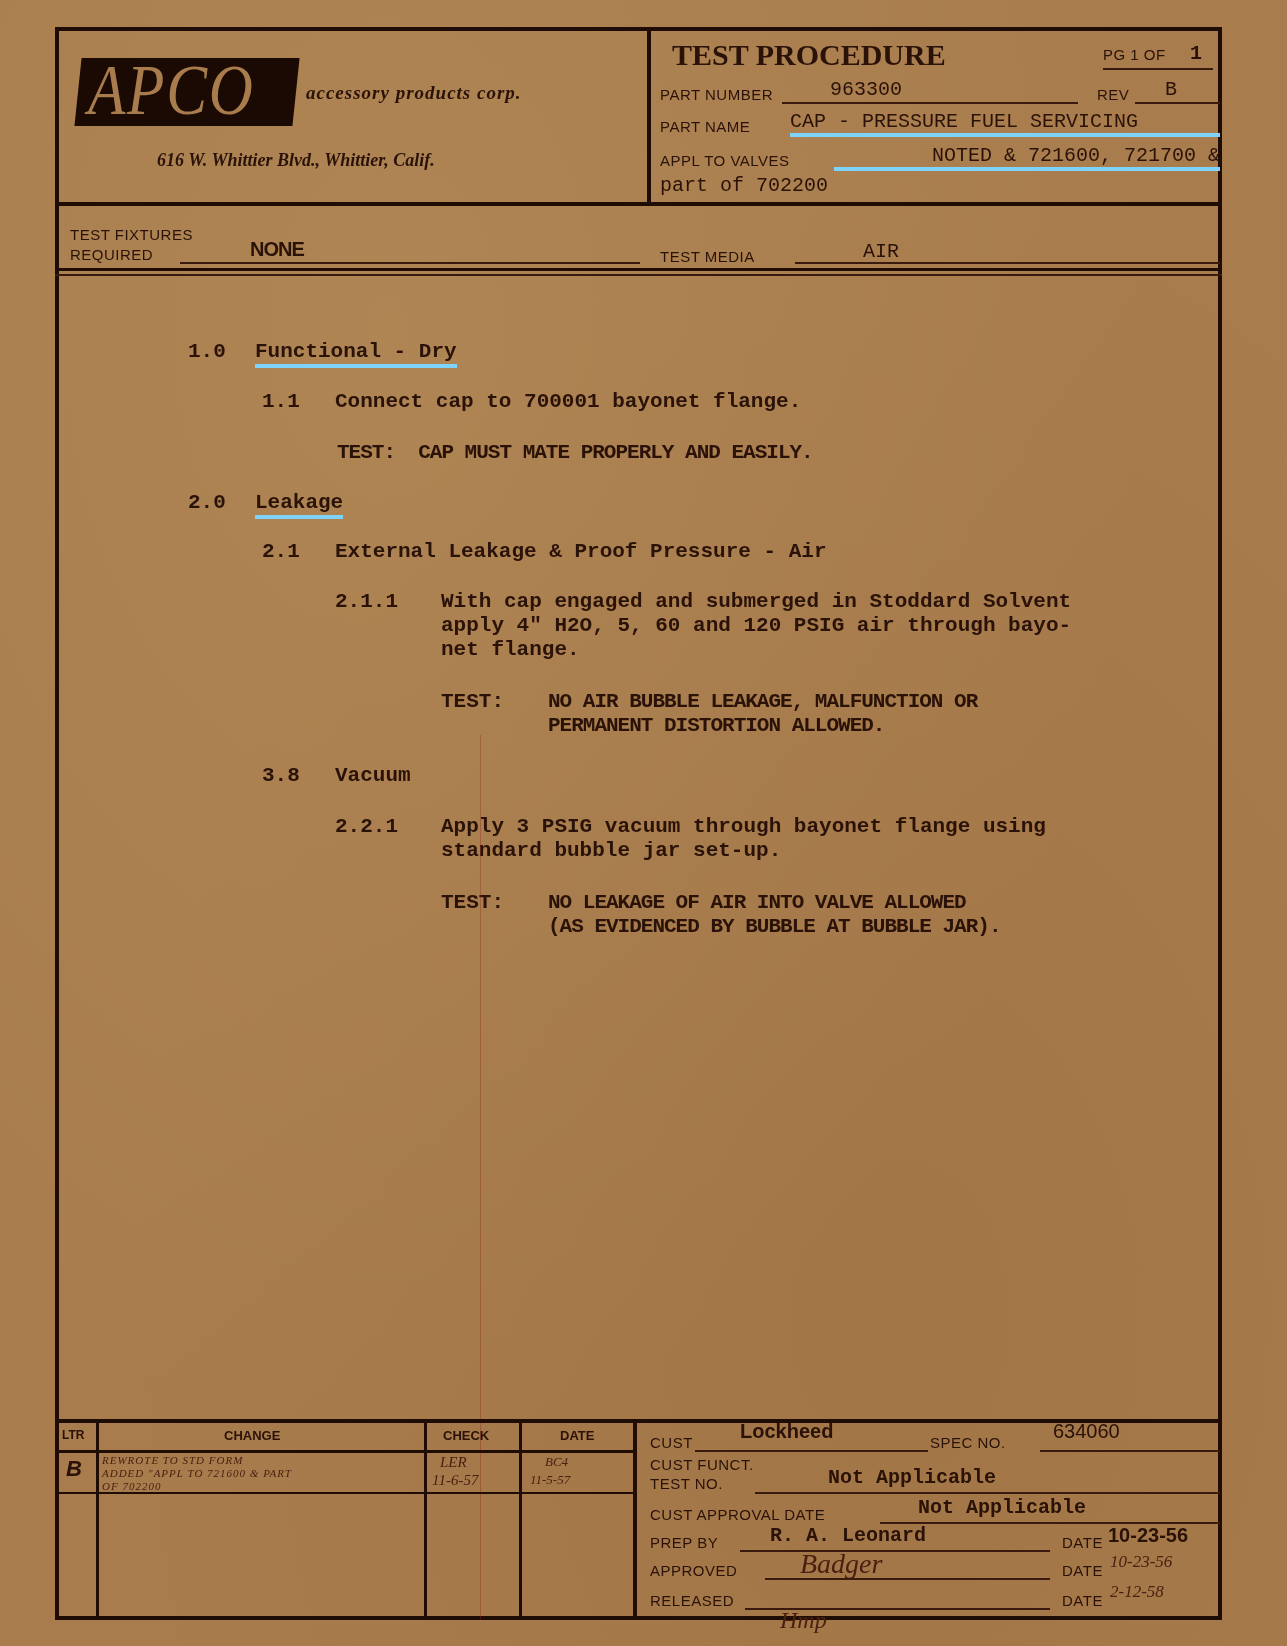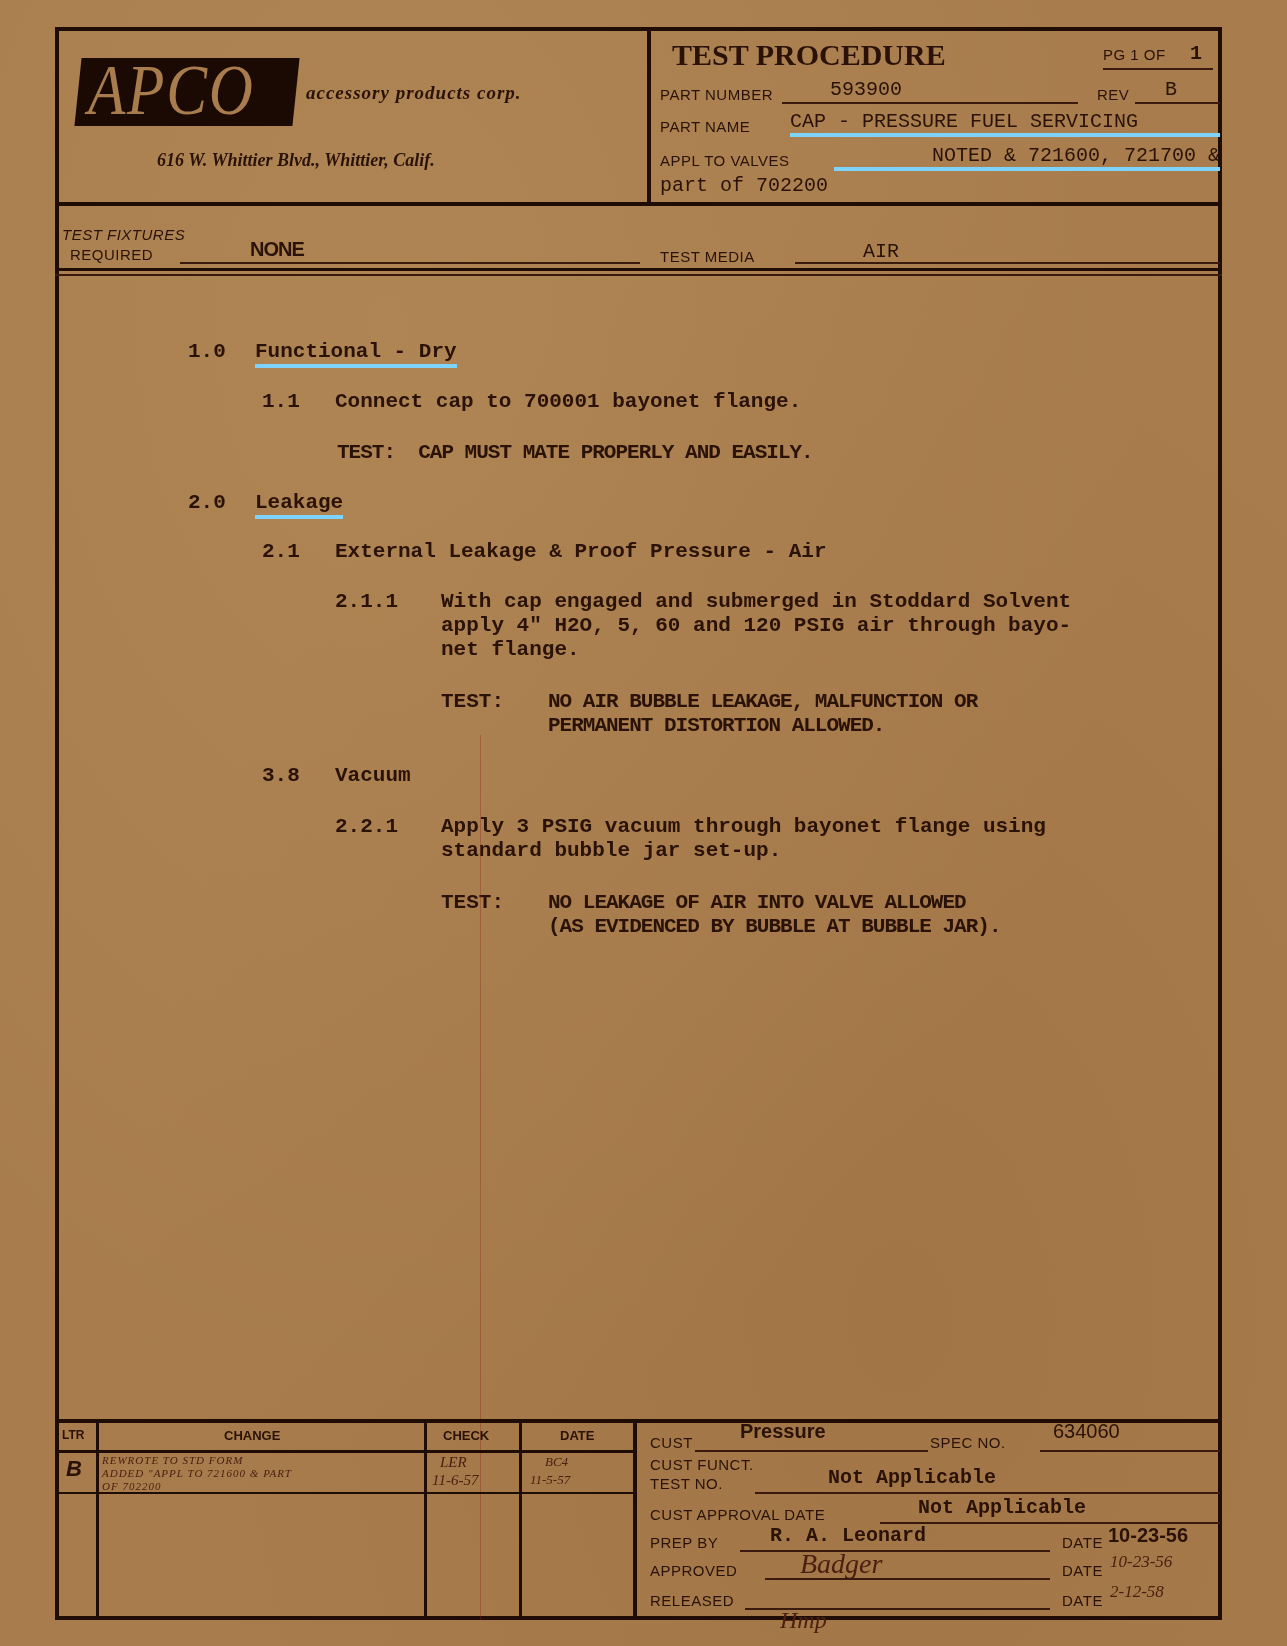--- a/index.html
+++ b/index.html
@@ -50,34 +50,34 @@
 <div class="logo-text">APCO</div>
 <div class="corp">accessory products corp.</div>
 <div class="addr">616 W. Whittier Blvd., Whittier, Calif.</div>
 
 <div class="abs serif" style="left:672px; top:38px; font-size:30px; font-weight:bold;">TEST PROCEDURE</div>
 <div class="abs label" style="left:1103px; top:46px;">PG 1 OF</div>
 <div class="abs val" style="left:1190px; top:42px; font-weight:bold;">1</div>
 <div class="hline thin" style="left:1103px; top:68px; width:110px; height:2px;"></div>
 
 <div class="abs label" style="left:660px; top:86px;">PART NUMBER</div>
-<div class="abs val" style="left:830px; top:78px;">593900</div>
+<div class="abs val" style="left:830px; top:78px;">963300</div>
 <div class="hline thin" style="left:782px; top:102px; width:296px; height:2px;"></div>
 <div class="abs label" style="left:1097px; top:86px;">REV</div>
 <div class="abs val" style="left:1165px; top:78px;">B</div>
 <div class="hline thin" style="left:1135px; top:102px; width:85px; height:2px;"></div>
 
 <div class="abs label" style="left:660px; top:118px;">PART NAME</div>
 <div class="abs val uline" style="left:790px; top:110px; width:430px;">CAP - PRESSURE FUEL SERVICING</div>
 
 <div class="abs label" style="left:660px; top:152px;">APPL TO VALVES</div>
 <div class="abs val uline" style="left:834px; top:144px; width:386px; text-align:right;">NOTED &amp; 721600, 721700 &amp;</div>
 <div class="abs val" style="left:660px; top:174px;">part of 702200</div>
 
-<div class="abs label" style="left:62px; top:226px;font-style:italic;">TEST FIXTURES</div>
+<div class="abs label" style="left:70px; top:226px;">TEST FIXTURES</div>
 <div class="abs label" style="left:70px; top:246px;">REQUIRED</div>
 <div class="abs" style="left:250px; top:238px; font-size:20px; font-weight:bold; letter-spacing:-1px;">NONE</div>
 <div class="hline thin" style="left:180px; top:262px; width:460px; height:2px;"></div>
 <div class="abs label" style="left:660px; top:248px;">TEST MEDIA</div>
 <div class="abs val" style="left:834px; top:240px;margin-left:29px;">AIR</div>
 <div class="hline thin" style="left:795px; top:262px; width:425px; height:2px;"></div>
 
 <div class="abs body-text" style="left:188px; top:340px;">1.0</div>
 <div class="abs body-text uline" style="left:255px; top:340px;">Functional - Dry</div>
 
@@ -129,21 +129,21 @@
 <div class="abs" style="left:66px; top:1456px; font-size:22px; font-weight:bold; font-style:italic;">B</div>
 <div class="abs hand small-hand" style="left:102px; top:1454px;">REWROTE TO STD FORM</div>
 <div class="abs hand small-hand" style="left:102px; top:1467px;">ADDED "APPL TO 721600 &amp; PART</div>
 <div class="abs hand small-hand" style="left:102px; top:1480px;">OF 702200</div>
 <div class="abs hand" style="left:440px; top:1454px; font-size:15px;">LER</div>
 <div class="abs hand" style="left:432px; top:1472px; font-size:15px;">11-6-57</div>
 <div class="abs hand" style="left:545px; top:1454px; font-size:13px;">BC4</div>
 <div class="abs hand" style="left:530px; top:1472px; font-size:13px;">11-5-57</div>
 
 <div class="abs label" style="left:650px; top:1434px;">CUST</div>
-<div class="abs" style="left:740px; top:1420px; font-size:20px; font-weight:bold;">Pressure</div>
+<div class="abs" style="left:740px; top:1420px; font-size:20px; font-weight:bold;">Lockheed</div>
 <div class="hline thin" style="left:695px; top:1450px; width:233px; height:2px;"></div>
 <div class="abs label" style="left:930px; top:1434px;">SPEC NO.</div>
 <div class="abs" style="left:1053px; top:1420px; font-size:20px;">634060</div>
 <div class="hline thin" style="left:1040px; top:1450px; width:180px; height:2px;"></div>
 
 <div class="abs label" style="left:650px; top:1456px;">CUST FUNCT.</div>
 <div class="abs label" style="left:650px; top:1475px;">TEST NO.</div>
 <div class="abs val" style="left:828px; top:1466px; font-weight:bold;">Not Applicable</div>
 <div class="hline thin" style="left:755px; top:1492px; width:465px; height:2px;"></div>
 

